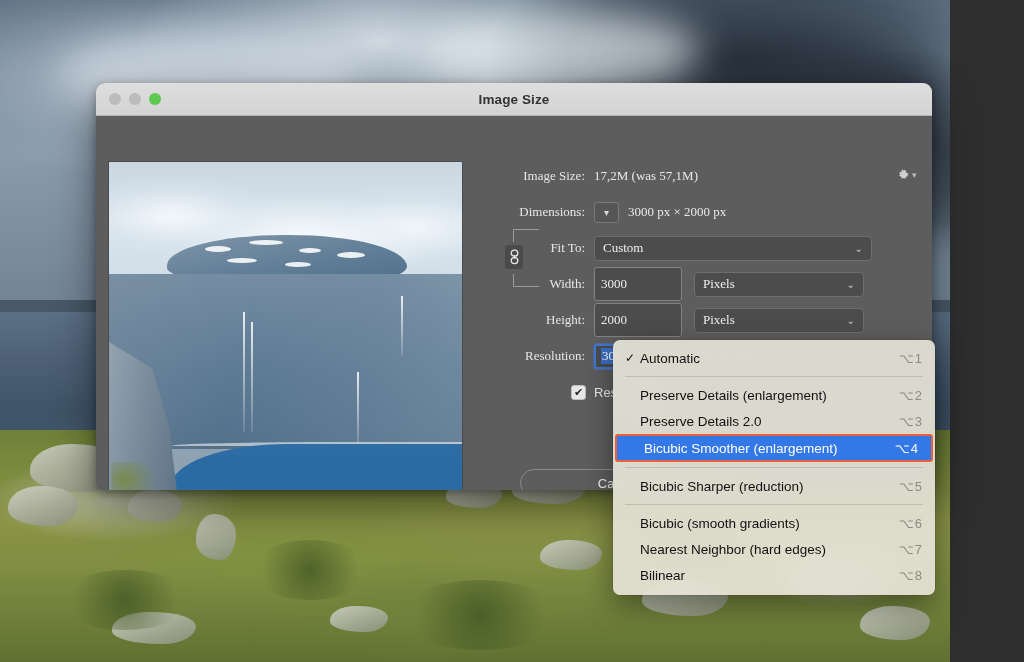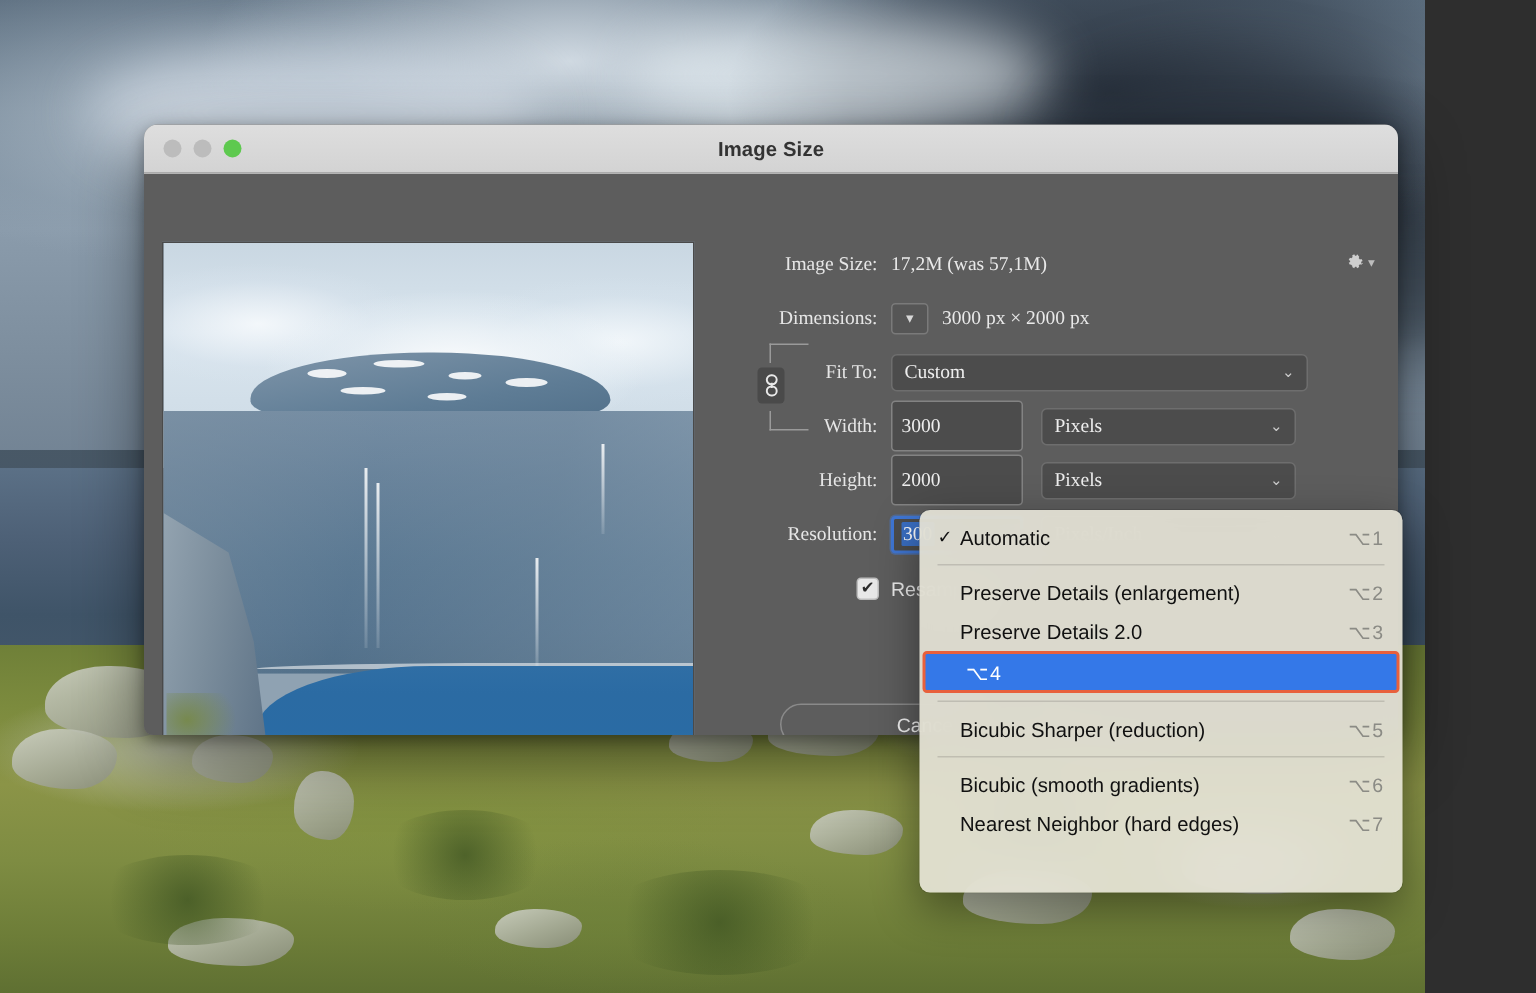--- a/index.html
+++ b/index.html
@@ -419,34 +419,40 @@
         <span class="txt">Preserve Details (enlargement)</span>
         <span class="key">⌥2</span>
       </div>
       <div class="mi">
         <span class="check"></span>
         <span class="txt">Preserve Details 2.0</span>
         <span class="key">⌥3</span>
       </div>
       <div class="mi selected">
         <span class="check"></span>
+        <span class="txt">Bicubic Smoother (enlargement)</span>
         <span class="key">⌥4</span>
       </div>
       <div class="sep"></div>
       <div class="mi">
         <span class="check"></span>
         <span class="txt">Bicubic Sharper (reduction)</span>
         <span class="key">⌥5</span>
       </div>
       <div class="sep"></div>
       <div class="mi">
         <span class="check"></span>
         <span class="txt">Bicubic (smooth gradients)</span>
         <span class="key">⌥6</span>
       </div>
       <div class="mi">
         <span class="check"></span>
         <span class="txt">Nearest Neighbor (hard edges)</span>
         <span class="key">⌥7</span>
       </div>
+      <div class="mi">
+        <span class="check"></span>
+        <span class="txt">Bilinear</span>
+        <span class="key">⌥8</span>
+      </div>
     </div>
 
 </div>
 
 </body></html>

